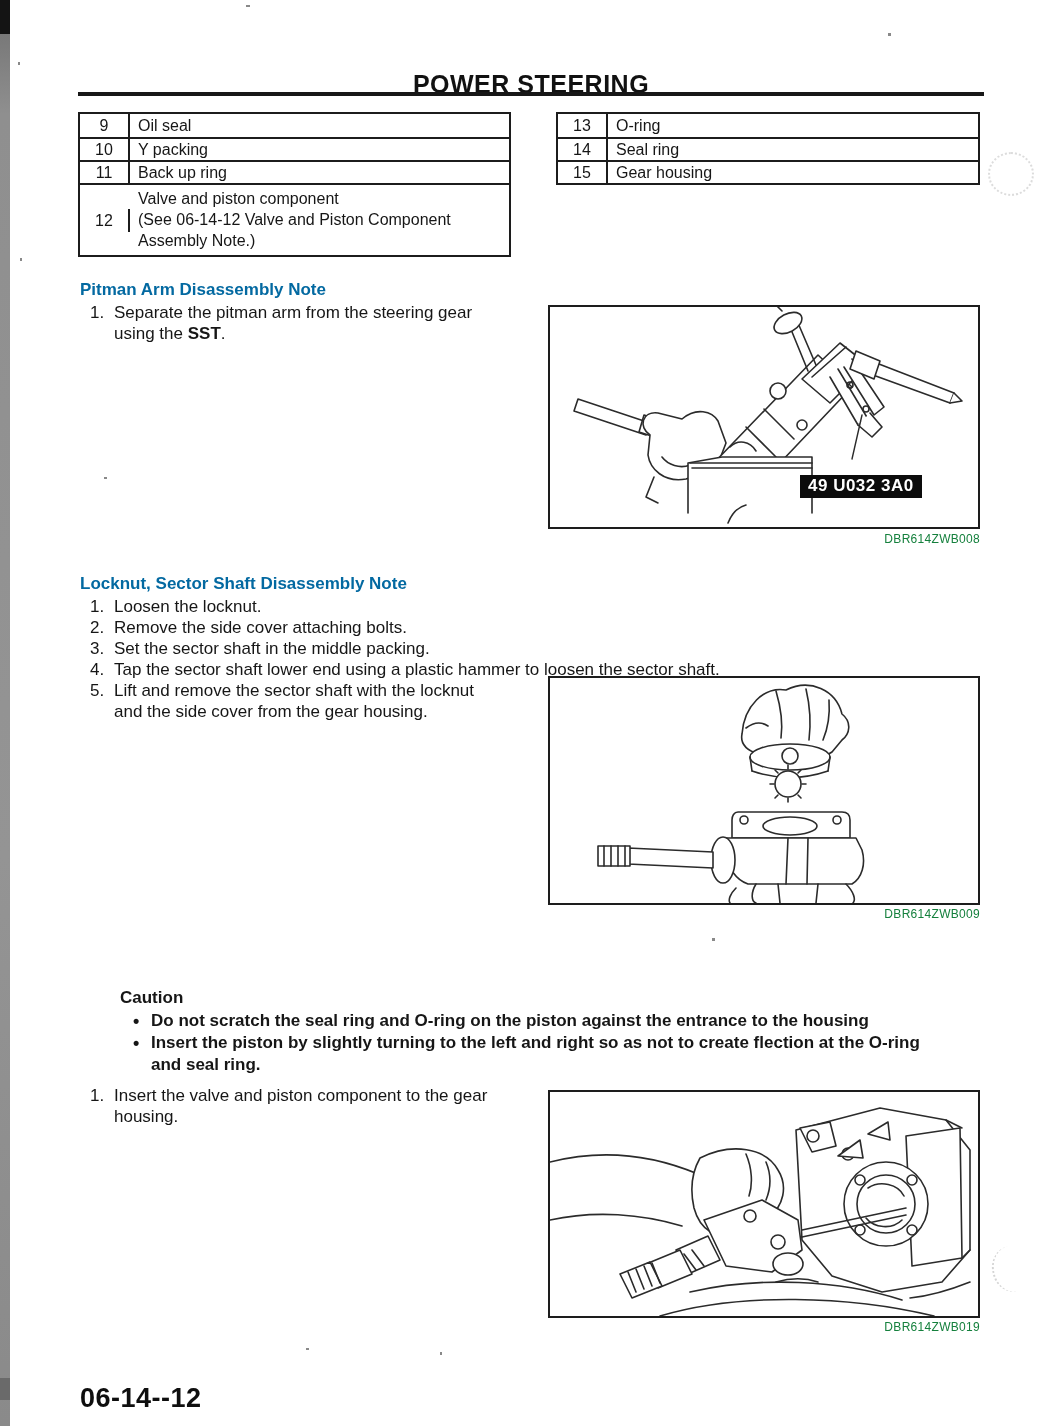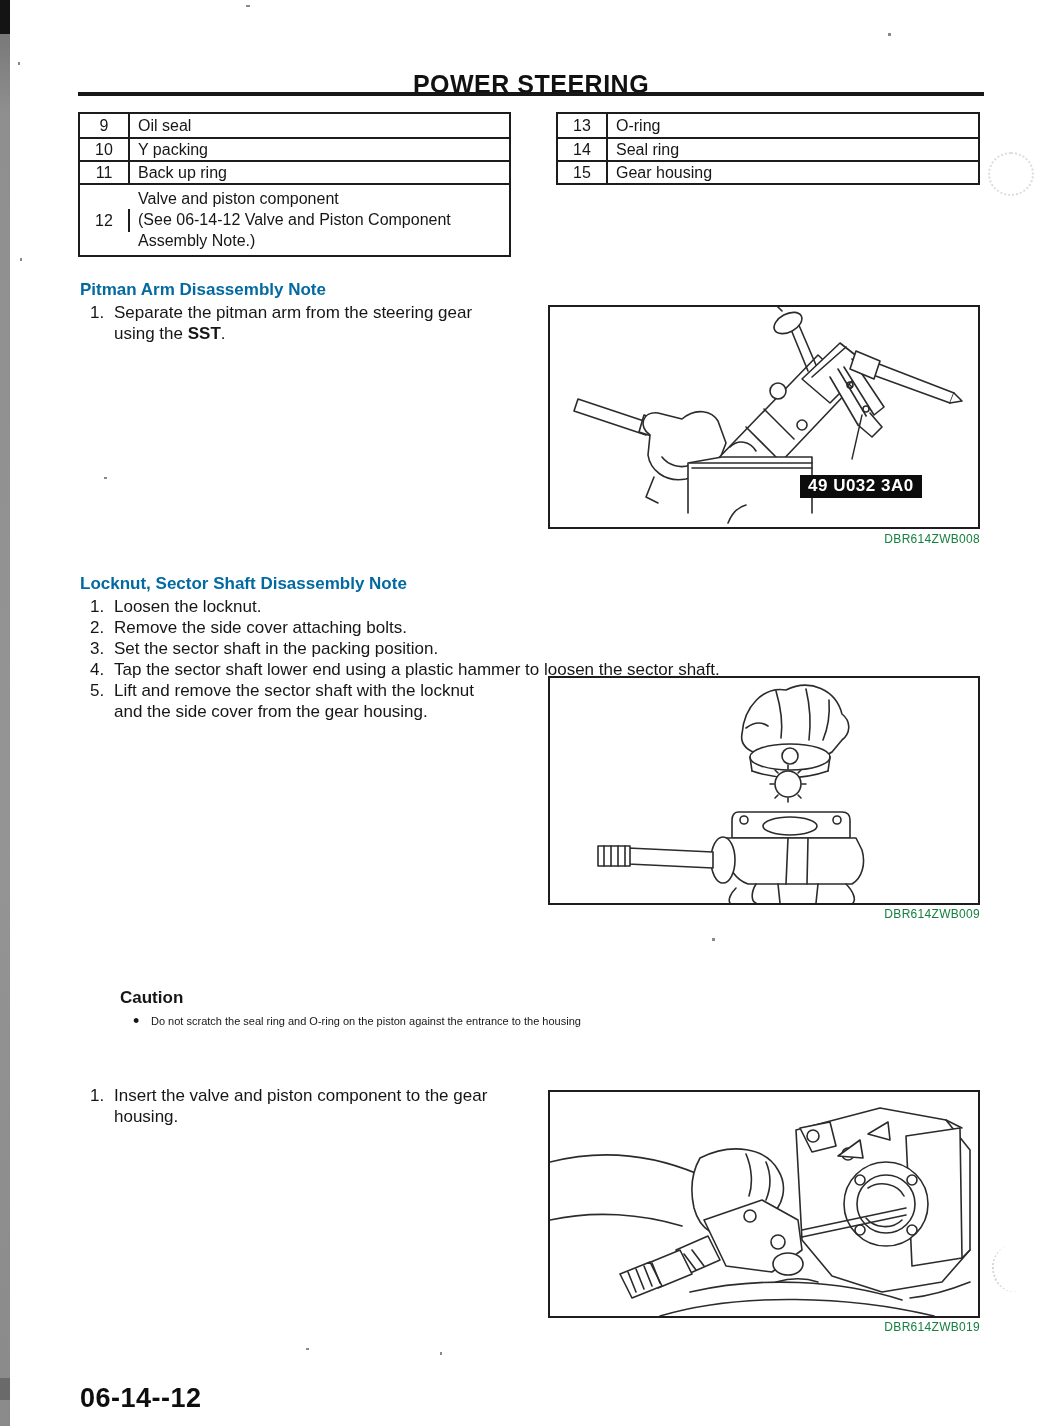--- a/index.html
+++ b/index.html
@@ -32,21 +32,21 @@
   .prow-short { height:23px; }
 
   
   .sec-heading { position:absolute; font-size:17px; font-weight:bold; color:#0369a1; }
   .step { position:absolute; display:flex; font-size:17px; line-height:21px; }
   .step-num { width:24px; flex:0 0 24px; text-align:left; }
   .step-text { white-space:pre-line; }
   .b { font-weight:bold; }
 
   .caution-title { position:absolute; font-size:17px; font-weight:bold; }
-  .bullet-row { position:absolute; display:flex; font-size:11px; font-weight:normal; line-height:22px; }
+  .bullet-row { position:absolute; display:flex; font-size:17px; font-weight:bold; line-height:22px; }
   .bullet-dot { width:18px; flex:0 0 18px; }
   .bullet-dot::before { content:"\2022"; font-size:18px; }
   .bullet-text { white-space:pre-line; }
 
   
   .fig { position:absolute; border:2px solid #1d1d1d; background:#fff; }
   .fig svg { display:block; }
   .fig-caption { position:absolute; font-size:12px; color:#15803d; text-align:right; letter-spacing:.3px; }
   .sst-label { position:absolute; background:#0c0c0c; color:#fff; font-weight:bold; font-size:17px;
                padding:1px 8px 2px; letter-spacing:.5px; }
@@ -162,21 +162,21 @@
   <div class="step" style="left:90px; top:596px; width:700px;">
     <span class="step-num">1.</span>
     <span class="step-text">Loosen the locknut.</span>
   </div>
   <div class="step" style="left:90px; top:617px; width:700px;">
     <span class="step-num">2.</span>
     <span class="step-text">Remove the side cover attaching bolts.</span>
   </div>
   <div class="step" style="left:90px; top:638px; width:700px;">
     <span class="step-num">3.</span>
-    <span class="step-text">Set the sector shaft in the packing position.</span>
+    <span class="step-text">Set the sector shaft in the middle packing.</span>
   </div>
   <div class="step" style="left:90px; top:659px; width:720px;">
     <span class="step-num">4.</span>
     <span class="step-text">Tap the sector shaft lower end using a plastic hammer to loosen the sector shaft.</span>
   </div>
   <div class="step" style="left:90px; top:680px; width:450px;">
     <span class="step-num">5.</span>
     <span class="step-text">Lift and remove the sector shaft with the locknut
 and the side cover from the gear housing.</span>
   </div>
@@ -215,20 +215,25 @@
       <path d="M228,206 L230,225 M268,206 L266,225"></path>
       <path d="M186,210 C180,216 178,222 180,225"></path>
     </svg>
   </div>
   <div class="fig-caption" style="left:548px; top:907px; width:432px;">DBR614ZWB009</div>
 
   <div class="caution-title" style="left:120px; top:988px;">Caution</div>
   <div class="bullet-row" style="left:133px; top:1010px; width:890px;">
     <span class="bullet-dot"></span>
     <span class="bullet-text">Do not scratch the seal ring and O-ring on the piston against the entrance to the housing</span>
+  </div>
+  <div class="bullet-row" style="left:133px; top:1032px; width:900px;">
+    <span class="bullet-dot"></span>
+    <span class="bullet-text">Insert the piston by slightly turning to the left and right so as not to create flection at the O-ring
+and seal ring.</span>
   </div>
   <div class="step" style="left:90px; top:1085px; width:460px;">
     <span class="step-num">1.</span>
     <span class="step-text">Insert the valve and piston component to the gear
 housing.</span>
   </div>
 
   <div class="fig" style="left:548px; top:1090px; width:432px; height:228px;">
     <svg width="428" height="224" viewBox="0 0 428 224" fill="none" stroke="#2b2b2b" stroke-width="1.6" stroke-linejoin="round" stroke-linecap="round">
 

